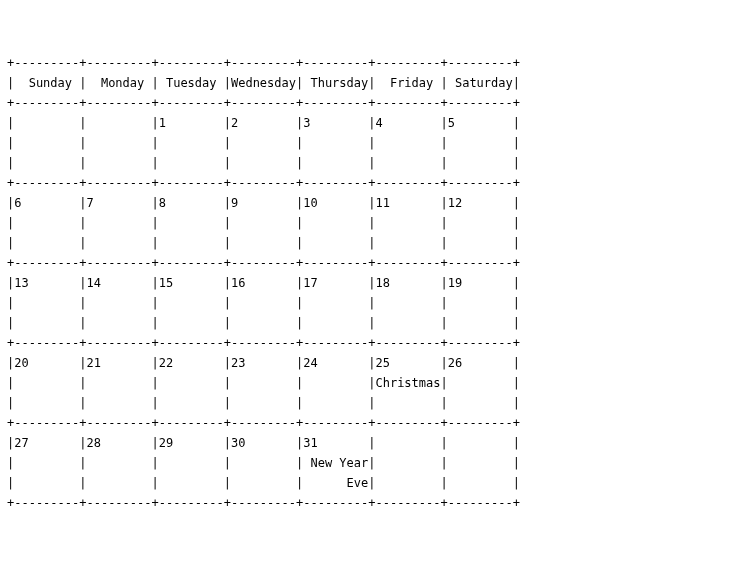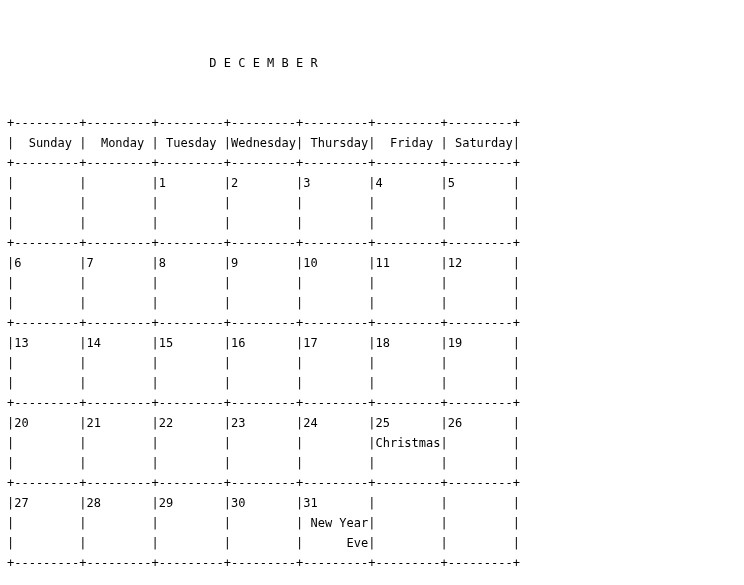--- a/index.html
+++ b/index.html
@@ -44,21 +44,20 @@
     color: #000000;
   }
   .calendar-block {
     margin: 0;
   }
 </style>
 </head>
 <body>
 
 <div id="terminal">
-  <pre class="title-line">                            D E C E M B E R</pre>
   <pre class="ascii-block calendar-block">+---------+---------+---------+---------+---------+---------+---------+
 |  Sunday |  Monday | Tuesday |Wednesday| Thursday|  Friday | Saturday|
 +---------+---------+---------+---------+---------+---------+---------+
 |         |         |1        |2        |3        |4        |5        |
 |         |         |         |         |         |         |         |
 |         |         |         |         |         |         |         |
 +---------+---------+---------+---------+---------+---------+---------+
 |6        |7        |8        |9        |10       |11       |12       |
 |         |         |         |         |         |         |         |
 |         |         |         |         |         |         |         |

